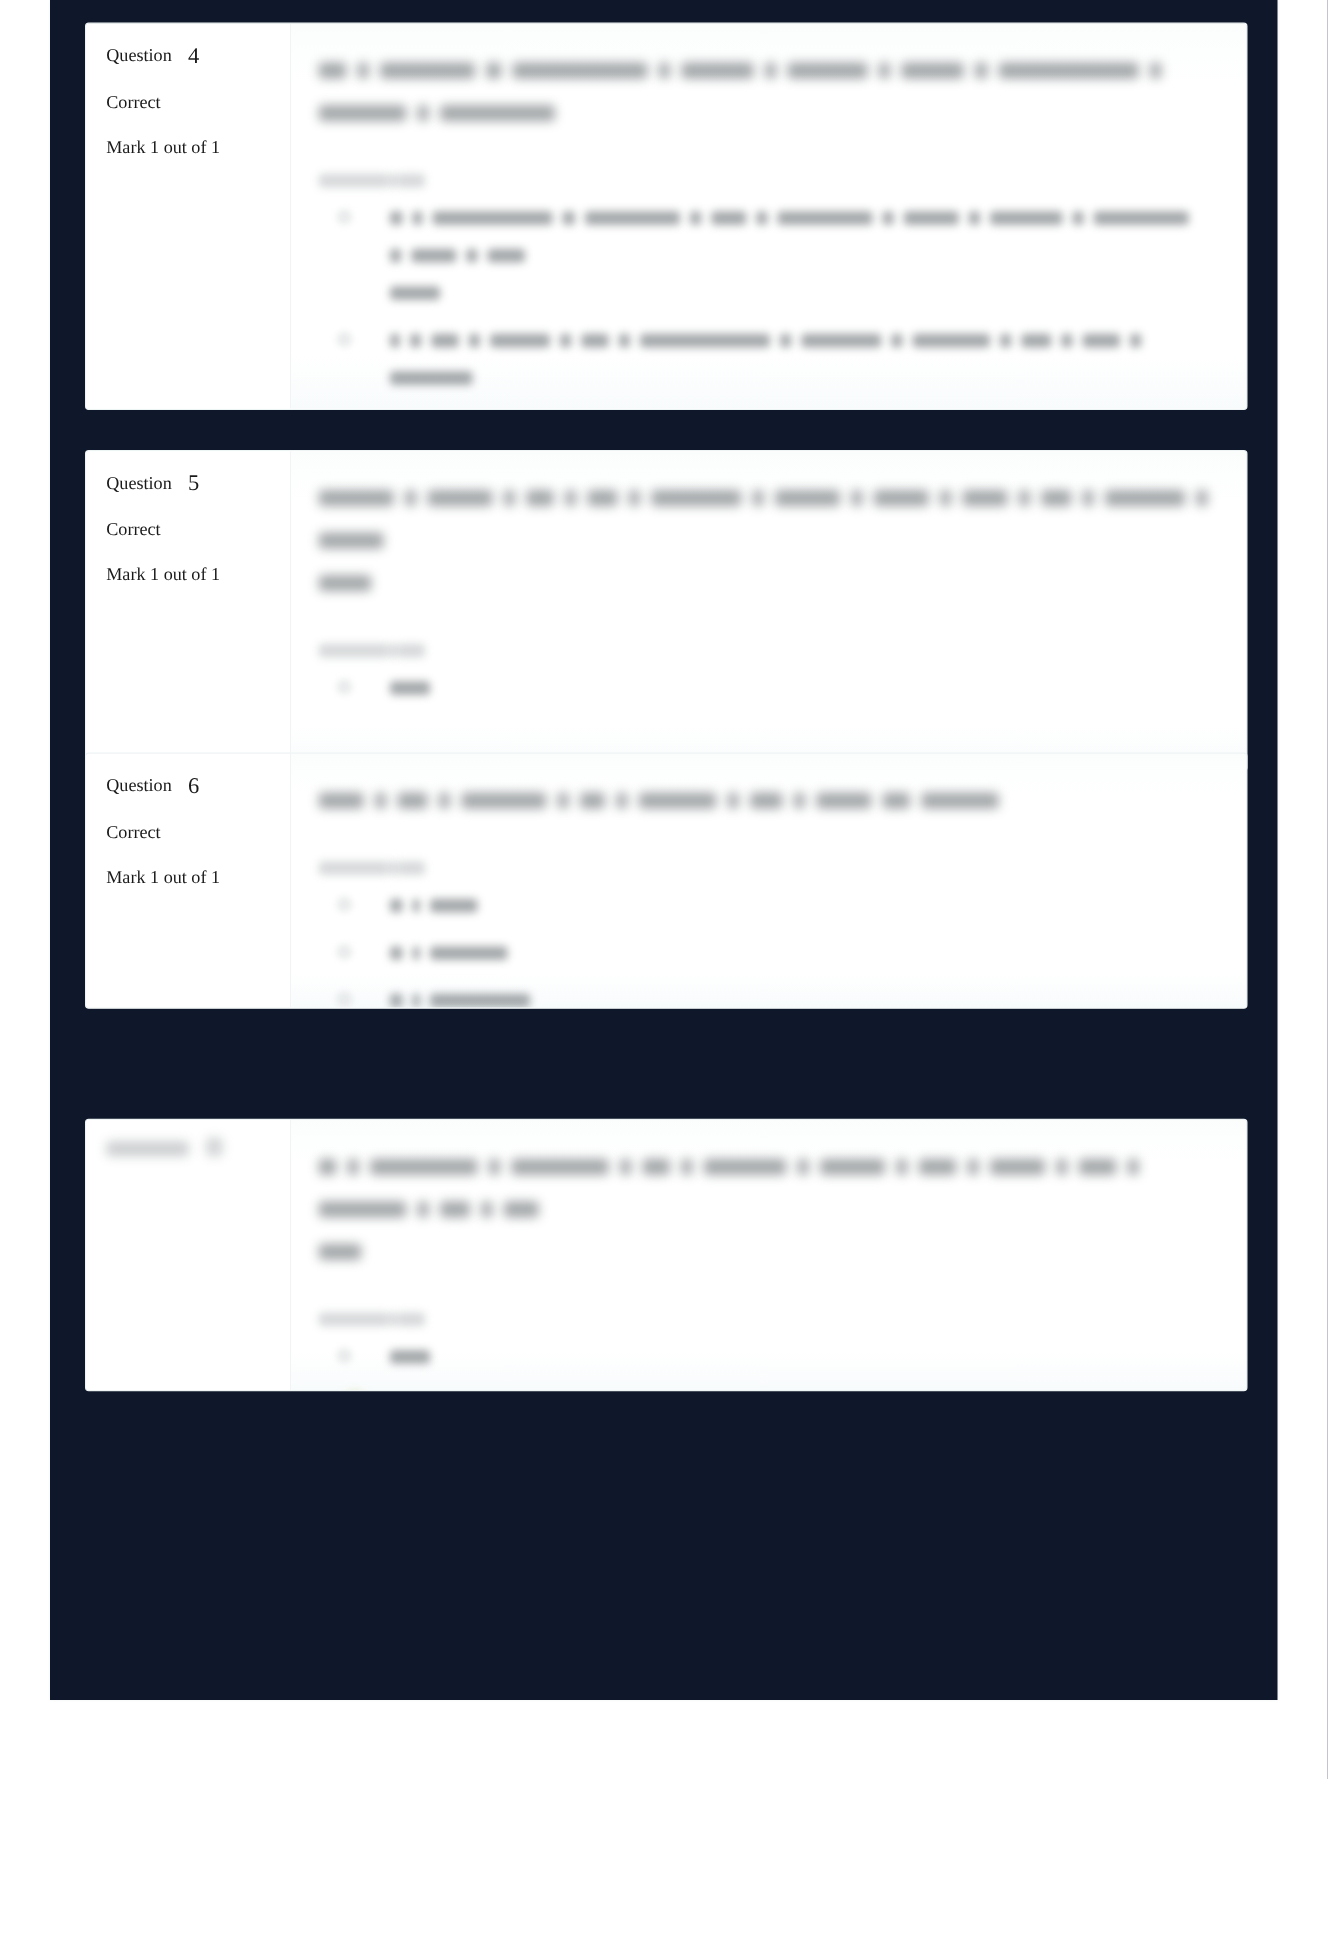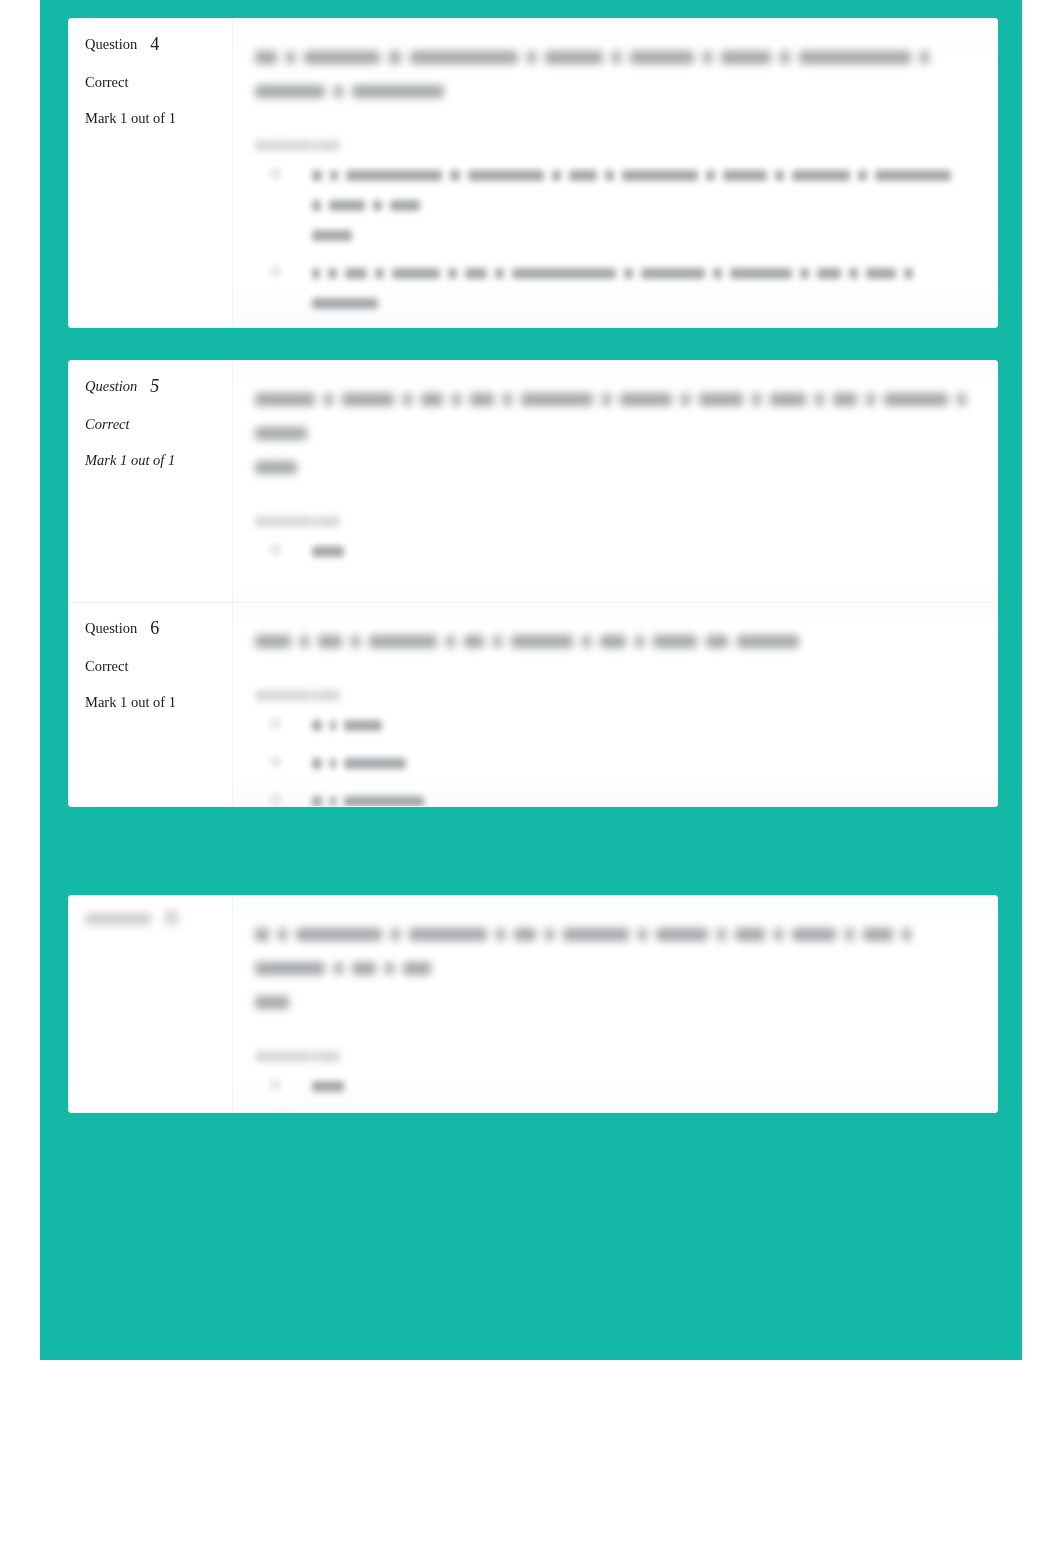--- a/index.html
+++ b/index.html
@@ -15,21 +15,21 @@
     overflow: hidden;
   }
 
   
   #page-container {
     position: absolute;
     left: 40px;
     top: 0px;
     width: 982px;
     height: 1360px;
-    background: #14b8a6;
+    background: #0f172a;
     box-shadow: 0 0 2px rgba(120,140,150,0.13);
   }
 
   
   .qcard {
     position: absolute;
     left: 28px;
     width: 930px;
     background: #ffffff;
     border: 1px solid #eef3f4;
@@ -178,21 +178,21 @@
               </div>
             </div>
             <div class="opt">
               <div class="opt-text">
                 <div></div>
               </div>
             </div>
           </div>
         </div>
       </div>
-      <div class="qcard" style="top: 360px; height: 257px; font-style: italic;">
+      <div class="qcard" style="top: 360px; height: 257px;">
         <div class="qinfo">
           <div class="qinfo-row heading"><span>Question</span><span class="qnum">5</span></div>
           <div class="qinfo-row state">Correct</div>
           <div class="qinfo-row grade">Mark 1 out of 1</div>
         </div>
         <div class="qbody">
           <div class="qtext">
             <div><span class="rb strong" style="width: 60px;"></span><span class="rb strong" style="width: 9px;"></span><span class="rb strong" style="width: 52px;"></span><span class="rb strong" style="width: 9px;"></span><span class="rb strong" style="width: 22px;"></span><span class="rb strong" style="width: 9px;"></span><span class="rb strong" style="width: 24px;"></span><span class="rb strong" style="width: 9px;"></span><span class="rb strong" style="width: 72px;"></span><span class="rb strong" style="width: 9px;"></span><span class="rb strong" style="width: 52px;"></span><span class="rb strong" style="width: 9px;"></span><span class="rb strong" style="width: 44px;"></span><span class="rb strong" style="width: 9px;"></span><span class="rb strong" style="width: 36px;"></span><span class="rb strong" style="width: 9px;"></span><span class="rb strong" style="width: 24px;"></span><span class="rb strong" style="width: 9px;"></span><span class="rb strong" style="width: 64px;"></span><span class="rb strong" style="width: 9px;"></span><span class="rb strong" style="width: 52px;"></span></div>
             <div><span class="rb strong" style="width: 42px;"></span></div>
           </div>

